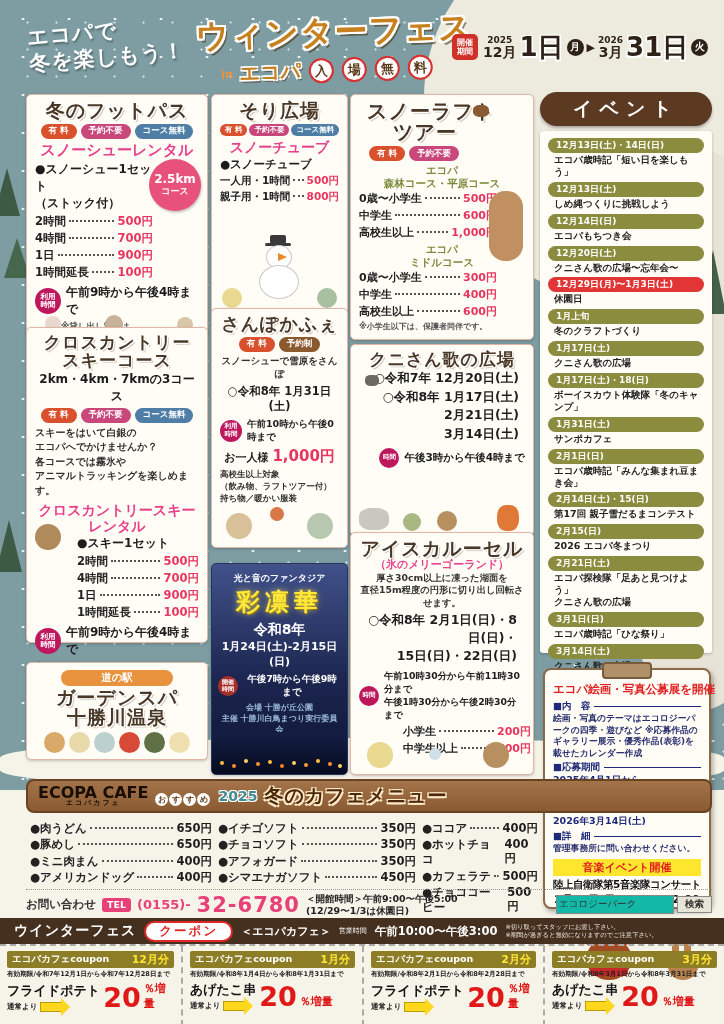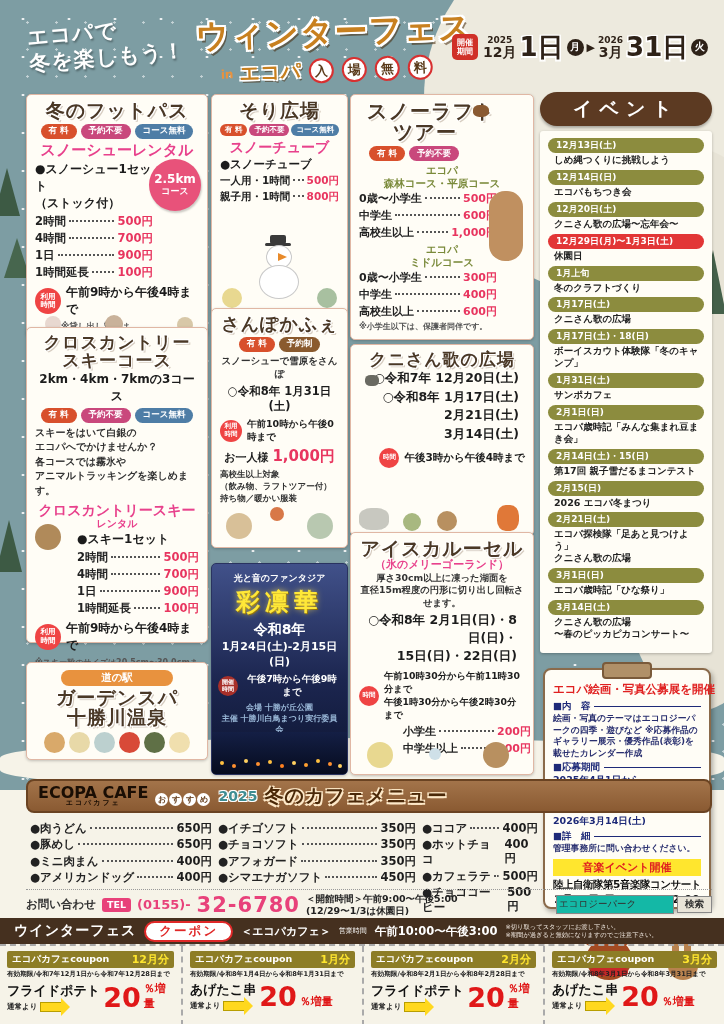--- a/index.html
+++ b/index.html
@@ -18,21 +18,21 @@
     text-shadow:-1px -1px 0 #fff,1px -1px 0 #fff,-1px 1px 0 #fff,1px 1px 0 #fff,2px 2px 0 rgba(90,60,30,.25)}
   .tags{display:flex;justify-content:center;gap:4px;margin:3px 0}
   .tag{color:#fff;font-weight:700;border-radius:10px;padding:1.5px 8px;font-size:8.5px;white-space:nowrap}
   .tag.paid{background:#d8502c}.tag.nores{background:#c9487c}.tag.course{background:#4e7da6}.tag.res{background:#8a5a2e}
   .pink{color:#e8418c;font-weight:800;text-align:center;line-height:1.15}
   .item{font-weight:800;color:#1c1c1c}
   .prow{display:flex;align-items:baseline;font-weight:700;color:#222;margin:2px 0}
   .lead{flex:1;border-bottom:2px dotted #555;margin:0 3px;transform:translateY(-3px)}
   .pval{color:#e8355f;font-weight:800}
   .tline{display:flex;align-items:center;gap:5px;font-weight:800;color:#1c1c1c;margin-top:4px}
-  .tbadge{flex:none;width:26px;height:26px;border-radius:50%;background:#ef4444;color:#fff;display:flex;flex-direction:column;align-items:center;justify-content:center;font-size:7.5px;font-weight:700;line-height:1.15}
+  .tbadge{flex:none;width:26px;height:26px;border-radius:50%;background:#be185d;color:#fff;display:flex;flex-direction:column;align-items:center;justify-content:center;font-size:7.5px;font-weight:700;line-height:1.15}
   .note{color:#555;font-weight:600}
   .kmbadge{position:absolute;width:52px;height:52px;border-radius:50%;background:#e8527a;color:#fff;font-weight:800;display:flex;flex-direction:column;align-items:center;justify-content:center;line-height:1.1;box-shadow:1px 2px 2px rgba(0,0,0,.2)}
   .blob{position:absolute;border-radius:50%}
   .coursename{color:#7a8a3a;font-weight:800;text-align:center;line-height:1.2;font-size:10.5px}
   
   .sm-head{position:absolute;width:24px;height:22px;background:#fff;border:1.5px solid #c9c9c9;border-radius:50%}
   .sm-body{position:absolute;width:38px;height:32px;background:#fff;border:1.5px solid #c9c9c9;border-radius:50%}
   .sm-hat{position:absolute;width:16px;height:9px;background:#3a3a3a;border-radius:2px}
   .sm-brim{position:absolute;width:26px;height:3px;background:#3a3a3a;border-radius:2px}
   .sm-nose{position:absolute;width:0;height:0;border-top:4px solid transparent;border-bottom:4px solid transparent;border-left:9px solid #e88a2a}
@@ -233,21 +233,21 @@
       <span class="tag nores">予約不要</span>
       <span class="tag course">コース無料</span>
     </div>
     <div style="font-size:10px;color:#333;font-weight:600;line-height:1.45">
       <div>スキーをはいて白銀の</div>
       <div>エコパへでかけませんか？</div>
       <div>各コースでは霧氷や</div>
       <div>アニマルトラッキングを楽しめます。</div>
     </div>
     <div class="pink" style="font-size:14px;margin-top:4px">クロスカントリースキー</div>
-    <div class="pink" style="font-size:10px">レンタル</div>
+    <div class="pink" style="font-size:14px">レンタル</div>
     <div class="item" style="font-size:12px;margin:1px 0 0 42px">●スキー1セット</div>
     <div style="margin-left:42px">
       <div class="prow" style="font-size:11.5px">
           <span>2時間</span>
           <span class="lead"></span>
           <span class="pval">500円</span>
         </div>
       <div class="prow" style="font-size:11.5px">
           <span>4時間</span>
           <span class="lead"></span>
@@ -474,20 +474,24 @@
     </div>
     <div class="blob" style="left:16px;bottom:6px;width:26px;height:26px;background:#e8d890"></div>
     <div class="blob" style="right:24px;bottom:6px;width:26px;height:26px;background:#b89060"></div>
     <div class="blob" style="left:78px;bottom:14px;width:12px;height:12px;background:#cfe0e8"></div>
   </div>
 
   <div id="events-panel">
     <div class="eheader">イベント</div>
     <div class="elist">
       <div class="eitem">
+          <span class="epill">12月13日(土)・14日(日)</span>
+          <div class="elabel">エコパ歳時記「短い日を楽しもう」</div>
+        </div>
+      <div class="eitem">
           <span class="epill">12月13日(土)</span>
           <div class="elabel">しめ縄つくりに挑戦しよう</div>
         </div>
       <div class="eitem">
           <span class="epill">12月14日(日)</span>
           <div class="elabel">エコパもちつき会</div>
         </div>
       <div class="eitem">
           <span class="epill">12月20日(土)</span>
           <div class="elabel">クニさん歌の広場〜忘年会〜</div>

